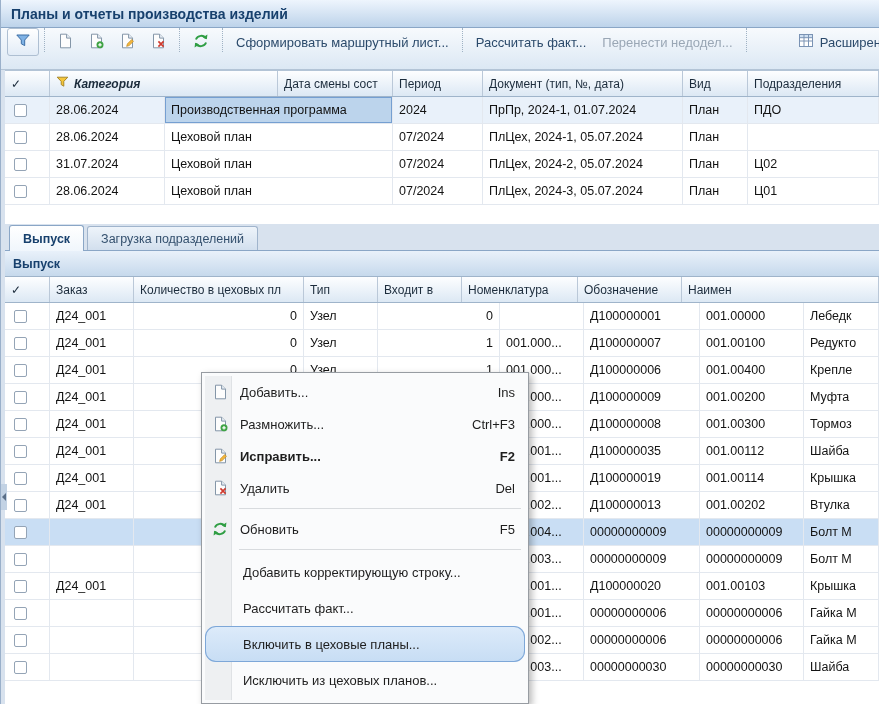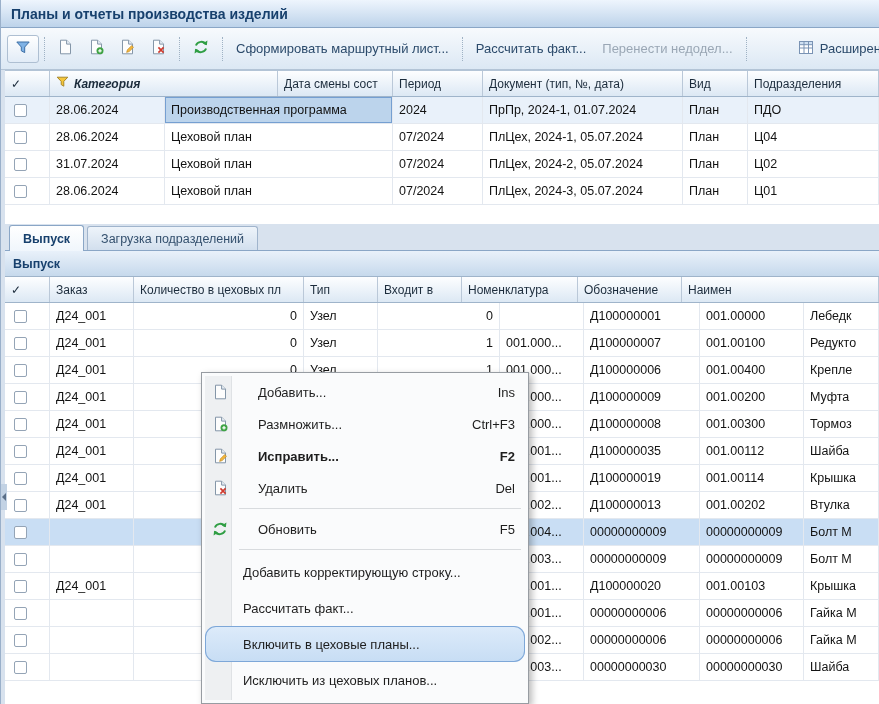--- a/index.html
+++ b/index.html
@@ -2,21 +2,21 @@
 <html><head>
 <meta charset="utf-8">
 <style>
   *{margin:0;padding:0;box-sizing:border-box}
   html,body{width:879px;height:704px;overflow:hidden}
   body{position:relative;font-family:"Liberation Sans",sans-serif;background:#d8e2ee;border-left:1px solid #9ab0ca}
   
   .titlebar{position:absolute;top:0;left:0;right:0;height:28px;background:linear-gradient(#eef5fd,#bdd3ea);border-bottom:1px solid #8aa6c6;display:flex;align-items:center;padding-left:10px}
   .titlebar .wt{font-weight:bold;font-size:14px;color:#17406d}
   
-  .toolbar{position:absolute;top:28px;left:0;right:0;height:42px;background:linear-gradient(#f7fafd,#dce8f4);border-bottom:1px solid #b3c4d6;display:flex;align-items:center;padding:0 6px;white-space:nowrap;overflow:hidden}
+  .toolbar{position:absolute;top:28px;left:0;right:0;height:42px;background:linear-gradient(#f7fafd,#dce8f4);border-bottom:1px solid #b3c4d6;display:flex;padding:0 6px;white-space:nowrap;overflow:hidden}
   .tbtn{display:inline-flex;align-items:center;gap:6px;height:28px;padding:0 7px;border:1px solid transparent;background:transparent;font-family:inherit;font-size:13px;color:#2b4a6b;border-radius:3px;cursor:default}
   .tbtn.framed{border-color:#aebfd2;background:linear-gradient(#ffffff,#e2ecf7)}
   .tbtn.disabled{color:#9aa7b5}
   .tbtn.ext{margin-left:auto;margin-right:-16px}
   .tsep{display:inline-block;width:1px;height:24px;border-left:1px dotted #9fb2c4;margin:0 5px}
   
   .grid{position:absolute;left:4px;right:0;background:#fff;overflow:hidden}
   .grid.upper{top:70px;height:154px;border-top:1px solid #b3c4d6}
   .grid.lower{top:277px;bottom:0}
   .ghead{display:flex;height:26px;background:linear-gradient(#fdfeff,#dce8f4);border-bottom:1px solid #9fb4ca;font-size:12px;color:#1c2c3c}
@@ -37,21 +37,21 @@
   .tab{height:24px;display:flex;align-items:center;padding:0 13px;font-size:12.5px;color:#34506e;border:1px solid #a0b4cc;border-bottom:none;border-radius:3px 3px 0 0;background:linear-gradient(#eef4fa,#d2dfee);cursor:default}
   .tab.active{height:26px;background:linear-gradient(#ffffff,#f0f6fc);font-weight:bold;color:#17406d;border-color:#8aa6c6;margin-bottom:-1px}
   
   .sechead{position:absolute;top:251px;left:4px;right:0;height:26px;background:linear-gradient(#e9f1fa,#c6d9ec);border-bottom:1px solid #9fb4ca;display:flex;align-items:center;padding-left:8px;font-weight:bold;font-size:12.5px;color:#17406d}
   
   .collapse{position:absolute;left:0;top:484px;width:6px;height:26px;background:#c2d2e4;display:flex;align-items:center;justify-content:center;z-index:5}
   .collapse::before{content:"";border-top:4px solid transparent;border-bottom:4px solid transparent;border-right:4px solid #5a6f88}
   
   .menu{position:absolute;left:200px;top:372px;width:328px;height:332px;background:#fafbfc;border:1px solid #979ca2;box-shadow:3px 3px 7px rgba(0,0,0,.28);padding:3px;z-index:20;overflow:hidden}
   .menu .gutter{position:absolute;left:3px;top:3px;bottom:3px;width:27px;background:#eef0f2;border-right:1px solid #dfe2e5}
-  .mi{position:relative;display:flex;align-items:center;height:32px;padding:0 10px 0 4px;font-size:13px;color:#1e1e1e;gap:27px;cursor:default}
+  .mi{position:relative;display:flex;align-items:center;height:32px;padding:0 10px 0 4px;font-size:13px;color:#1e1e1e;gap:9px;cursor:default}
   .mi.texty{height:36px;padding-left:38px}
   .mic{width:22px;display:flex;justify-content:center;flex:none}
   .mil{flex:1;white-space:nowrap;overflow:hidden}
   .mis{white-space:nowrap}
   .mi.bold .mil,.mi.bold .mis{font-weight:bold}
   .mi.hl{background:linear-gradient(#ddebfa,#c7ddf4);box-shadow:inset 0 0 0 1px #7da7d8;border-radius:11px}
   .msep{height:1px;background:#d8dbde;margin:4px 4px 4px 34px;position:relative}
 </style>
 </head>
 <body>
@@ -154,21 +154,20 @@
   </div>
   <div class="r">
     <span class="c u0">
         <span class="cb"></span>
       </span>
     <span class="c u1">28.06.2024</span>
     <span class="c u2">Цеховой план</span>
     <span class="c u3">07/2024</span>
     <span class="c u4">ПлЦех, 2024-1, 05.07.2024</span>
     <span class="c u5">План</span>
-    <span class="c u6">Ц04</span>
   </div>
   <div class="r">
     <span class="c u0">
         <span class="cb"></span>
       </span>
     <span class="c u1">31.07.2024</span>
     <span class="c u2">Цеховой план</span>
     <span class="c u3">07/2024</span>
     <span class="c u4">ПлЦех, 2024-2, 05.07.2024</span>
     <span class="c u5">План</span>

